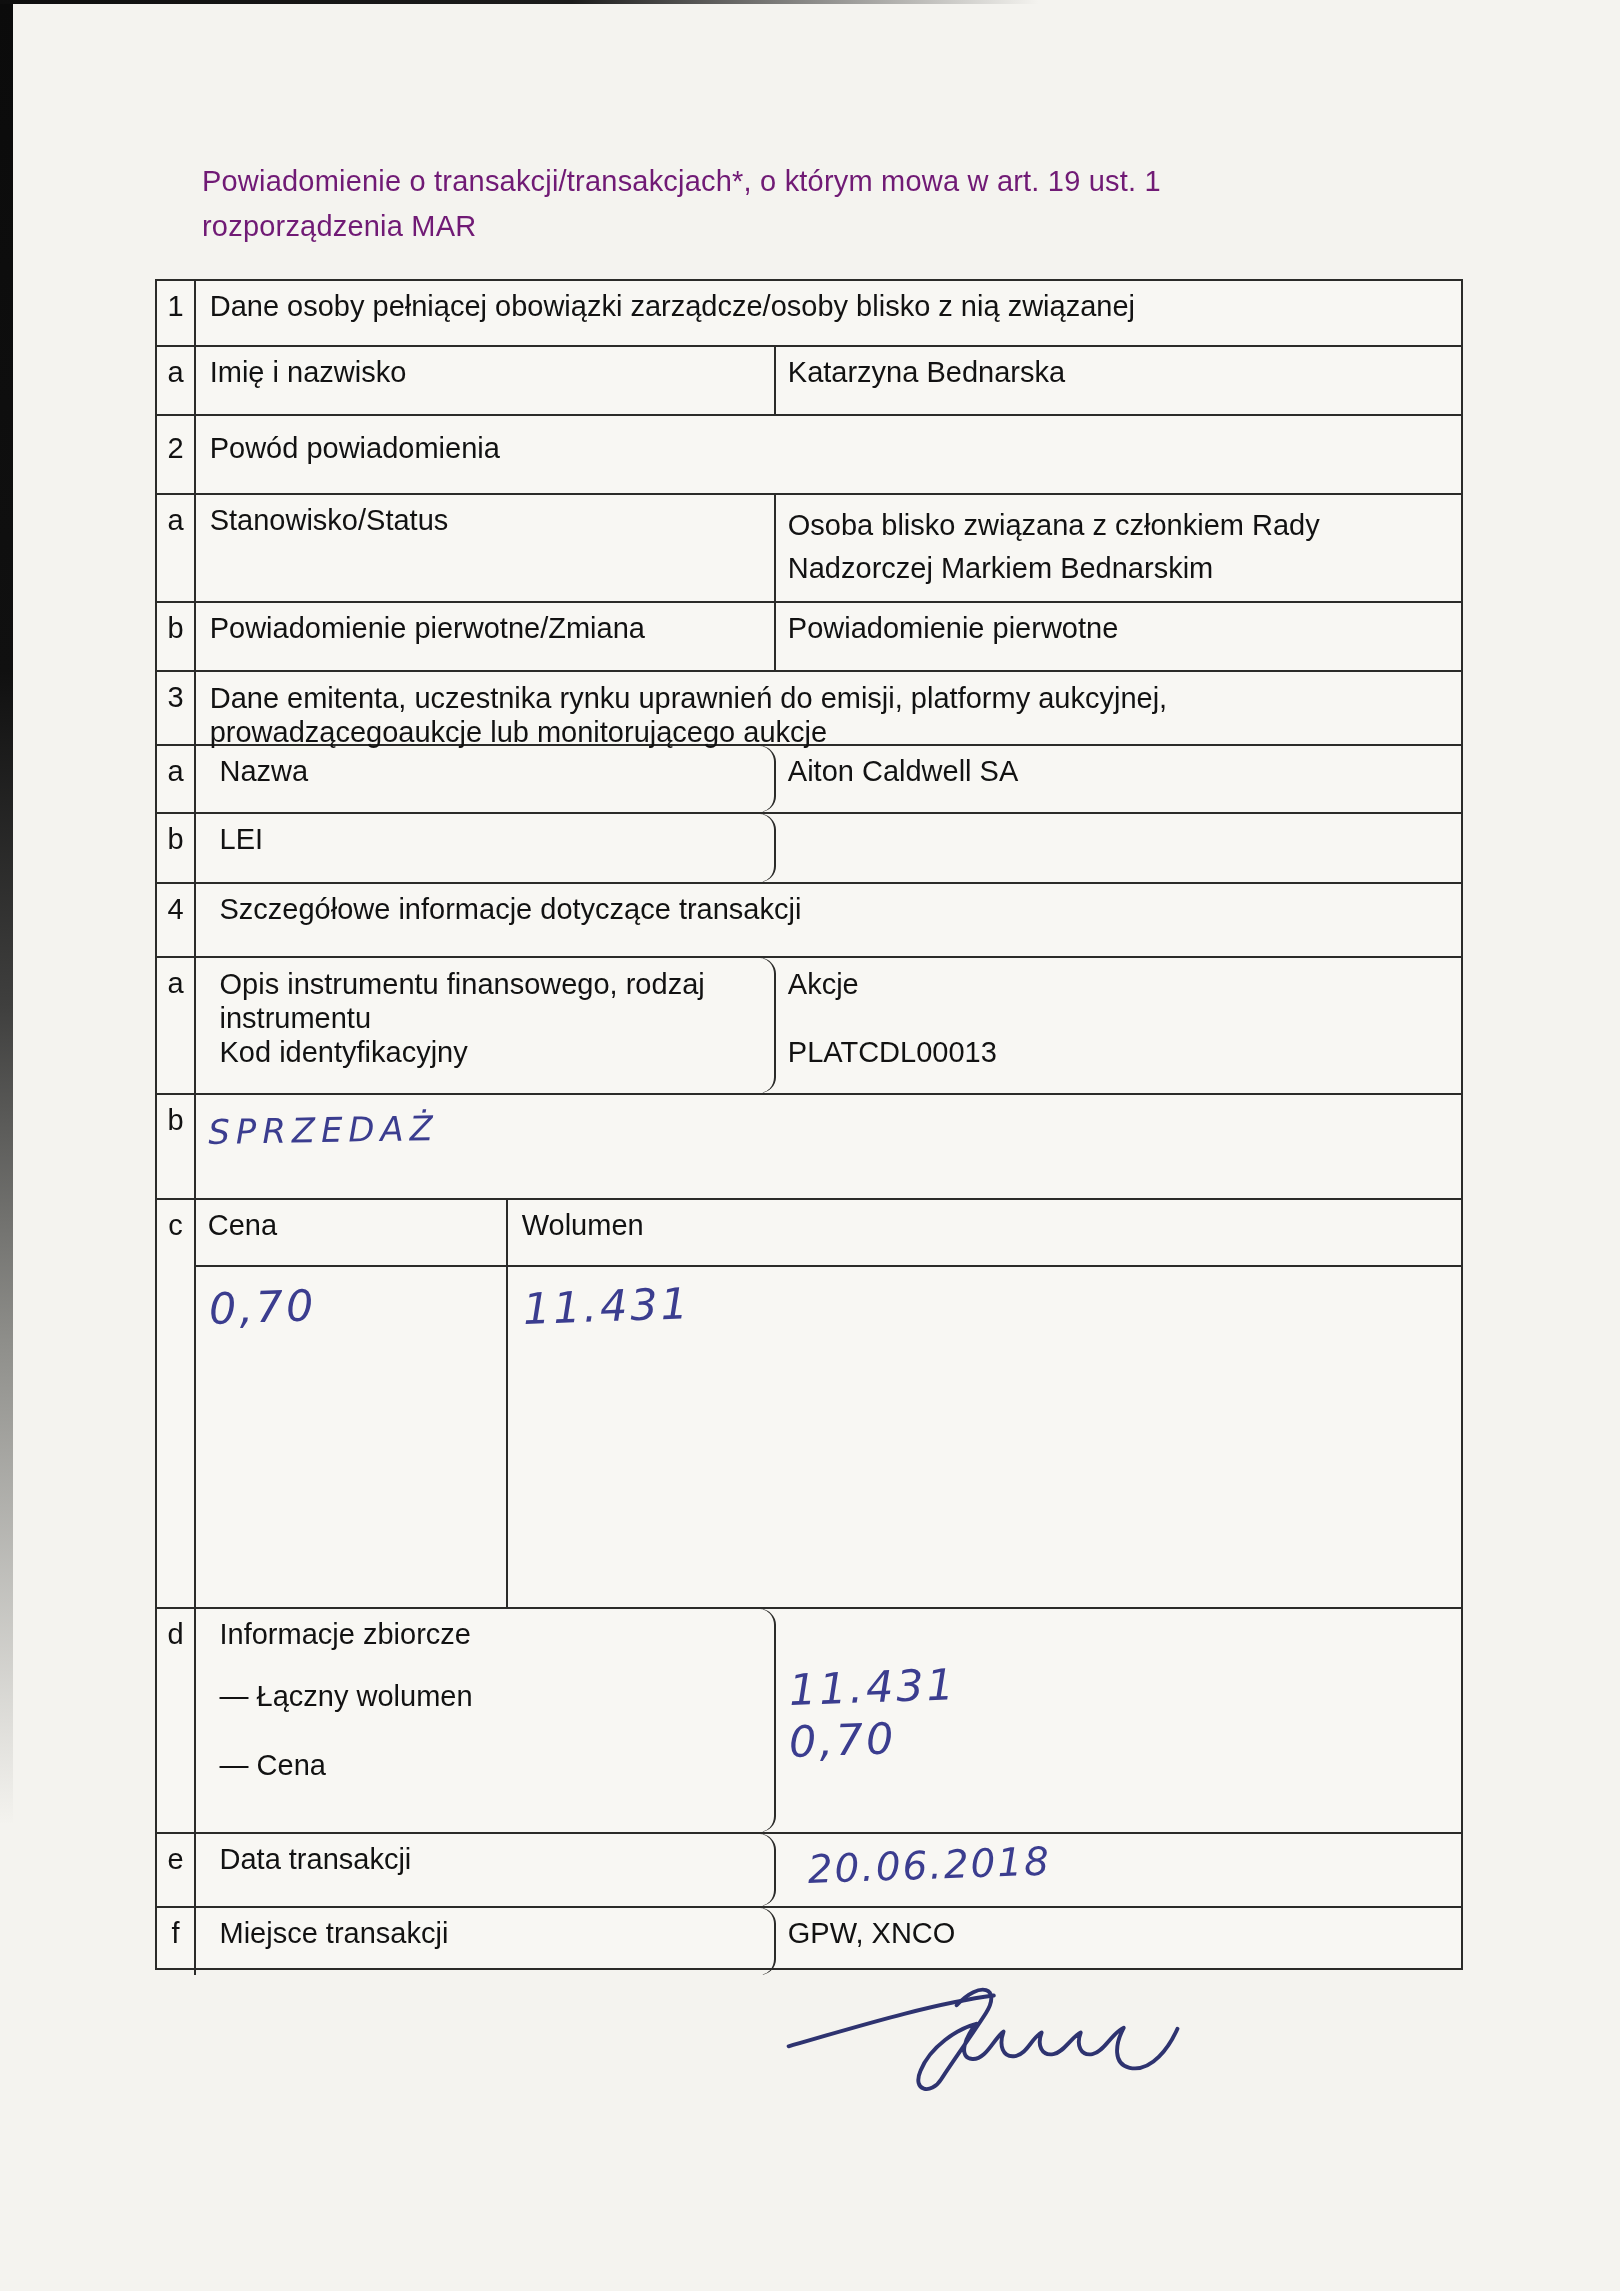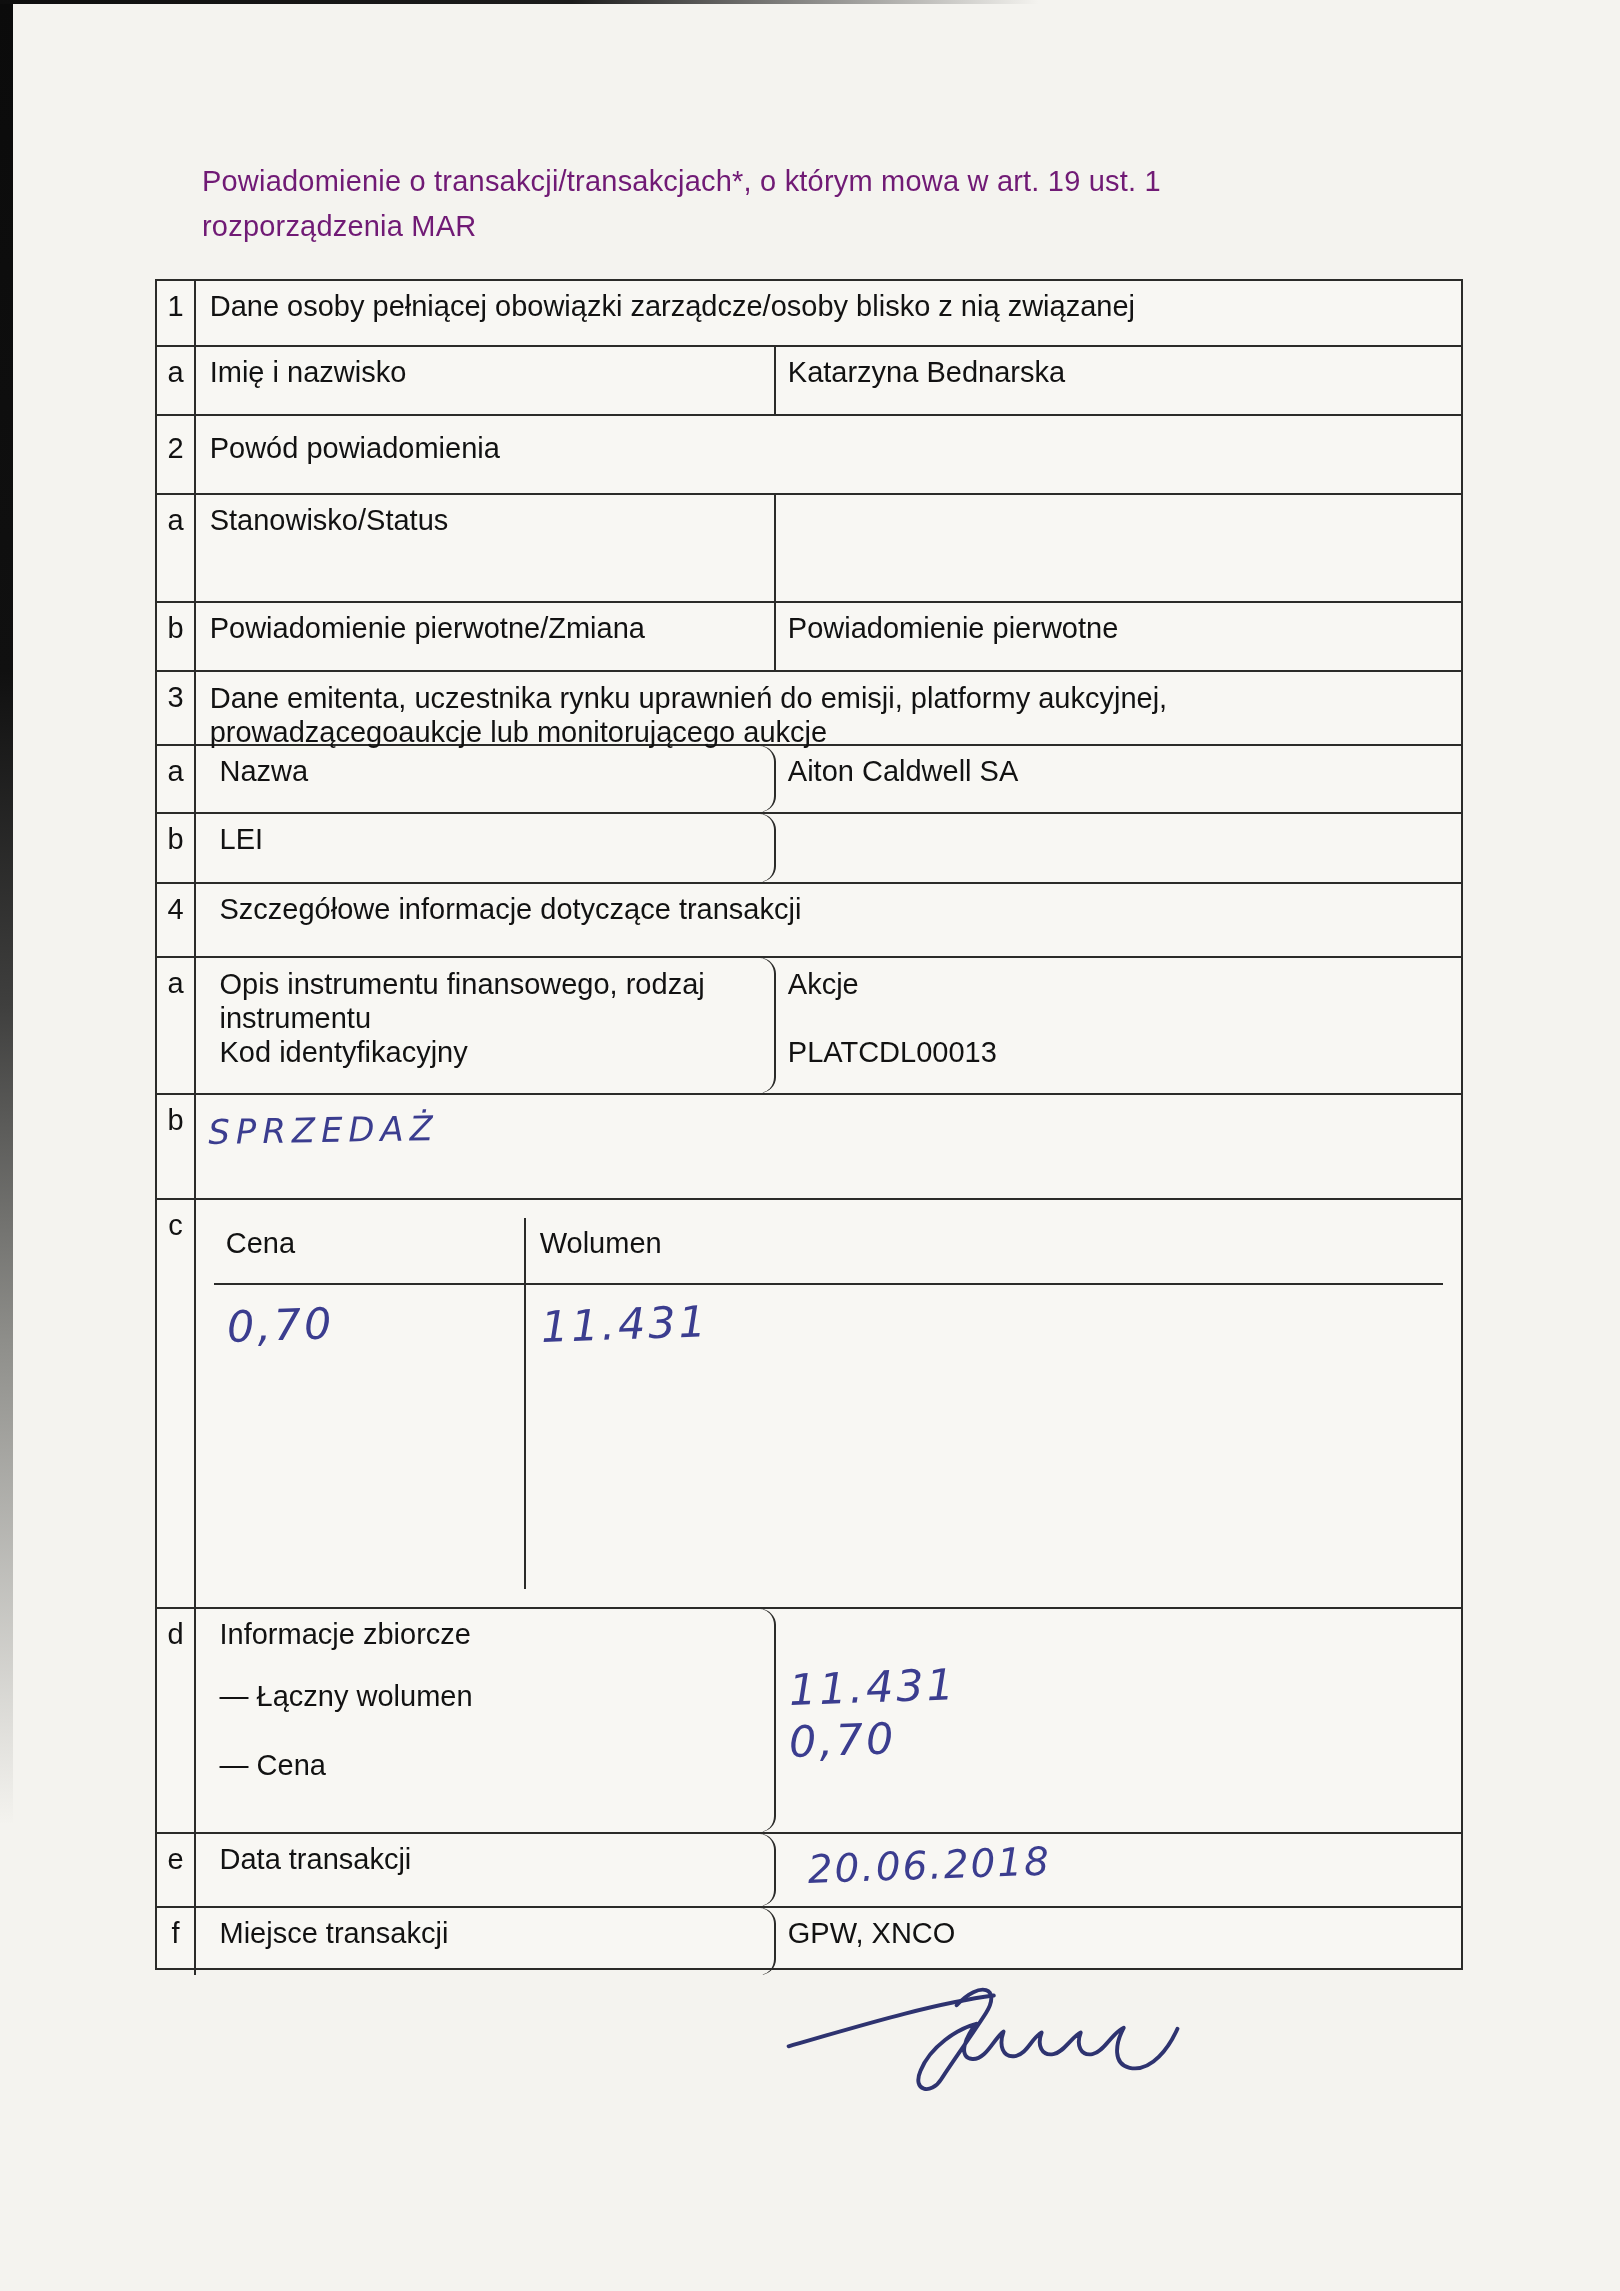--- a/index.html
+++ b/index.html
@@ -52,21 +52,21 @@
   .pad-more{padding-top:15.7px;}
   .indent{padding-left:23.5px;border-radius:16px;}
   .hand{
     font-family:"DejaVu Sans", sans-serif;
     font-style:italic;
     color:#3b3d8f;
   }
   .hand-caps{font-size:34px;letter-spacing:5.9px;transform:rotate(-1deg);transform-origin:left top;}
   .hand-num{font-size:43px;letter-spacing:2.9px;transform:rotate(-2deg);transform-origin:left top;}
   .hand-date{font-size:39px;letter-spacing:2px;transform:rotate(-2deg);transform-origin:left top;}
-  .nested{display:flex;flex-direction:column;padding:18px !important;}
+  .nested{display:flex;flex-direction:column;padding:0 !important;}
   .nested-head{display:flex;height:67px;border-bottom:2px solid #2b2b29;box-sizing:border-box;}
   .nested-body{display:flex;flex:1;}
   .sub-cena{width:312px;flex:0 0 312px;border-right:2px solid #2b2b29;box-sizing:border-box;padding:8.8px 9.8px 0 11.8px;}
   .sub-wol{flex:1;box-sizing:border-box;padding:8.8px 9.8px 0 13.7px;}
   .sig{position:absolute;left:745px;top:1974px;width:437px;height:127px;}
   .sig svg{width:100%;height:100%;}
 </style>
 </head>
 <body>
 
@@ -95,20 +95,21 @@
     </div>
 
     <div class="row" style="height:79px">
       <div class="cnum pad-more">2</div>
       <div class="csection pad-more">Powód powiadomienia</div>
     </div>
 
     <div class="row" style="height:108px">
       <div class="cnum">a</div>
       <div class="clabel bordered">Stanowisko/Status</div>
+      <div class="cvalue" style="line-height:43px">Osoba blisko związana z członkiem Rady Nadzorczej Markiem Bednarskim</div>
     </div>
 
     <div class="row" style="height:69px">
       <div class="cnum">b</div>
       <div class="clabel bordered">Powiadomienie pierwotne/Zmiana</div>
       <div class="cvalue">Powiadomienie pierwotne</div>
     </div>
 
     <div class="row" style="height:74px">
       <div class="cnum">3</div>

